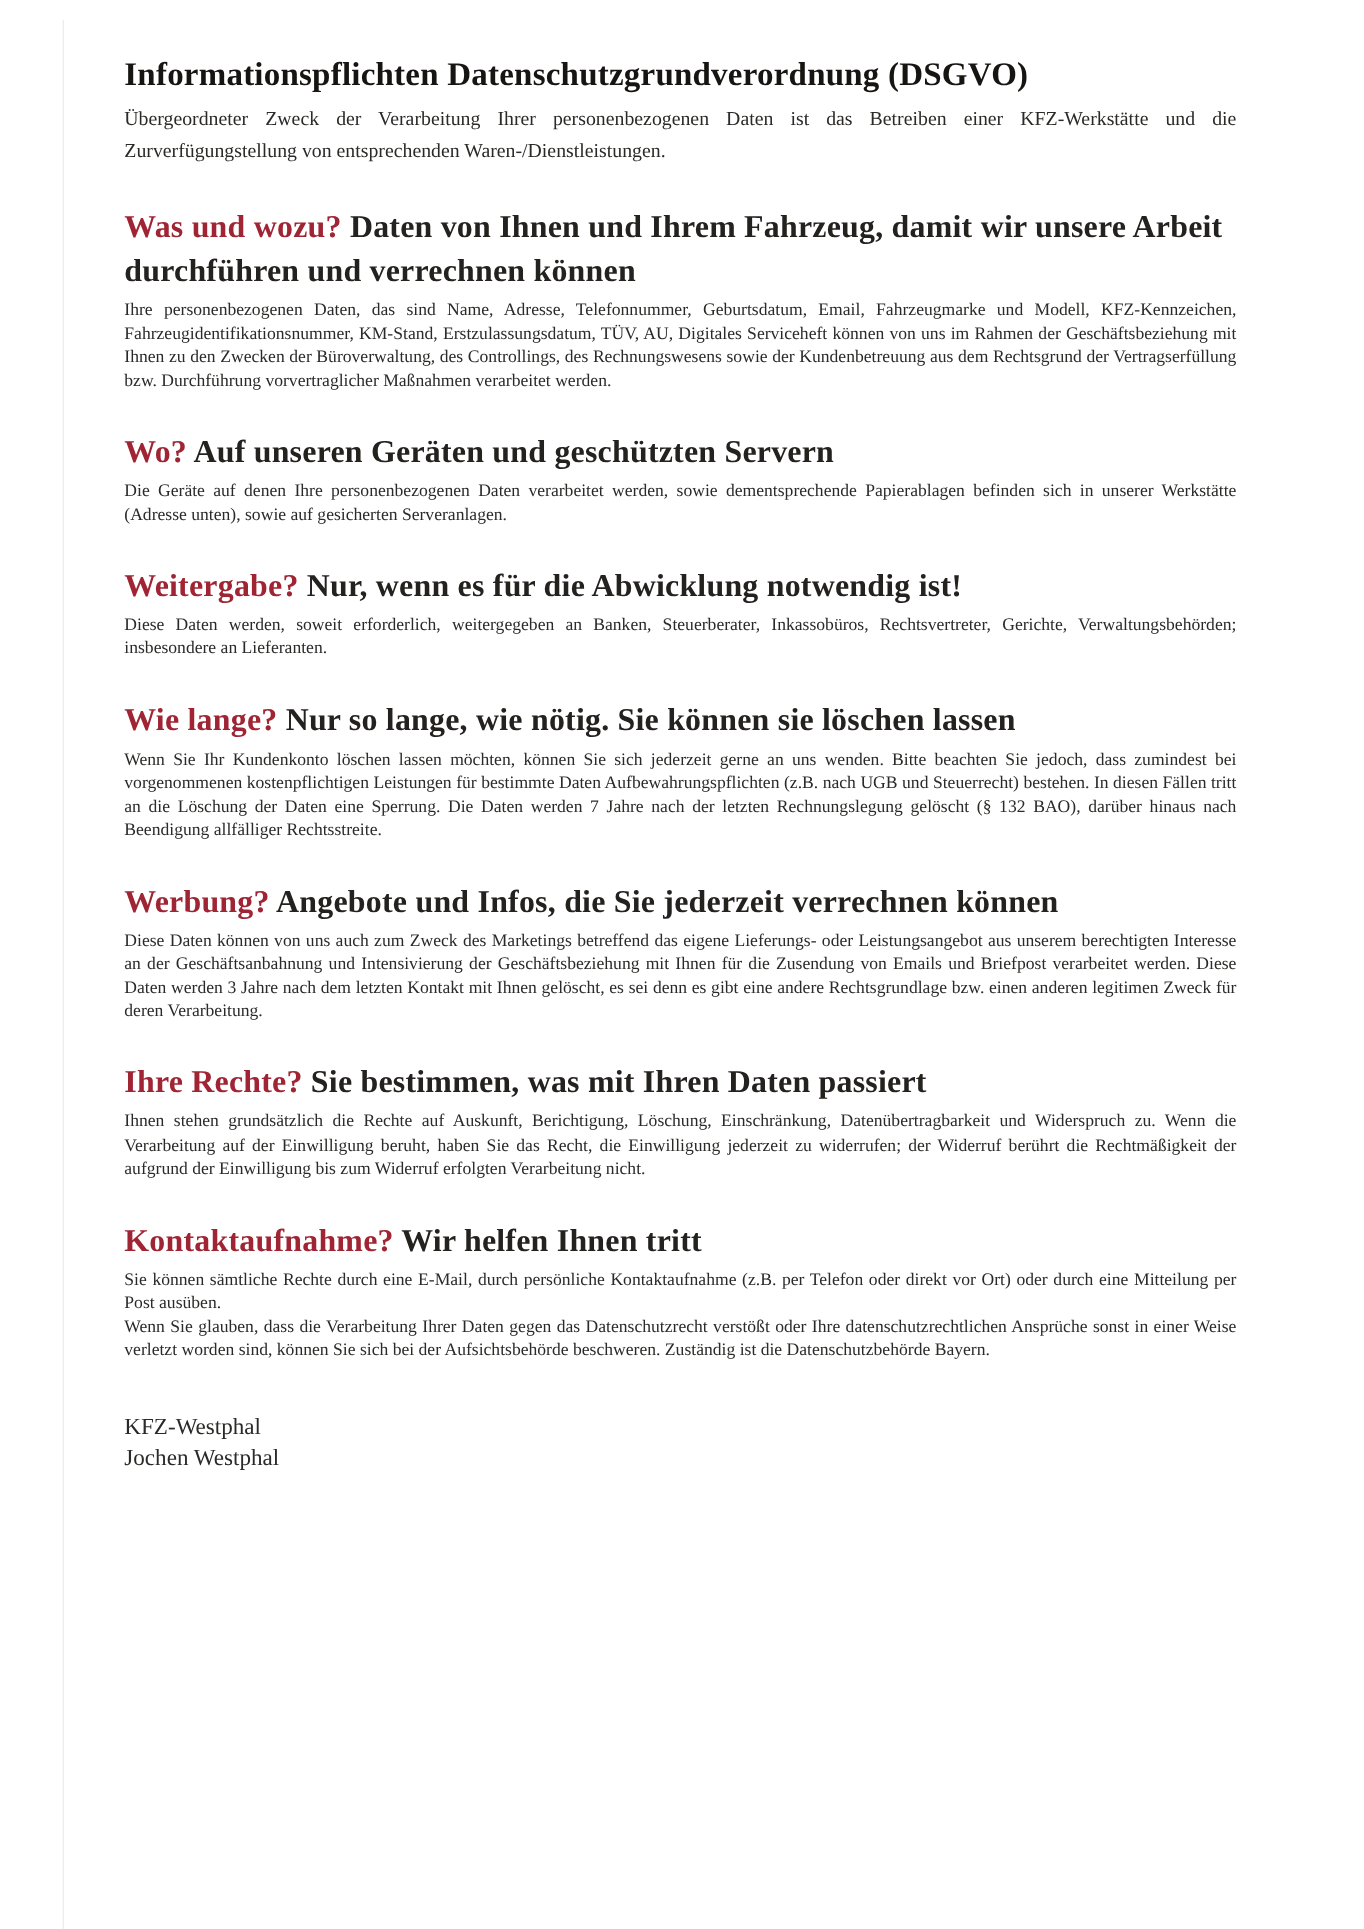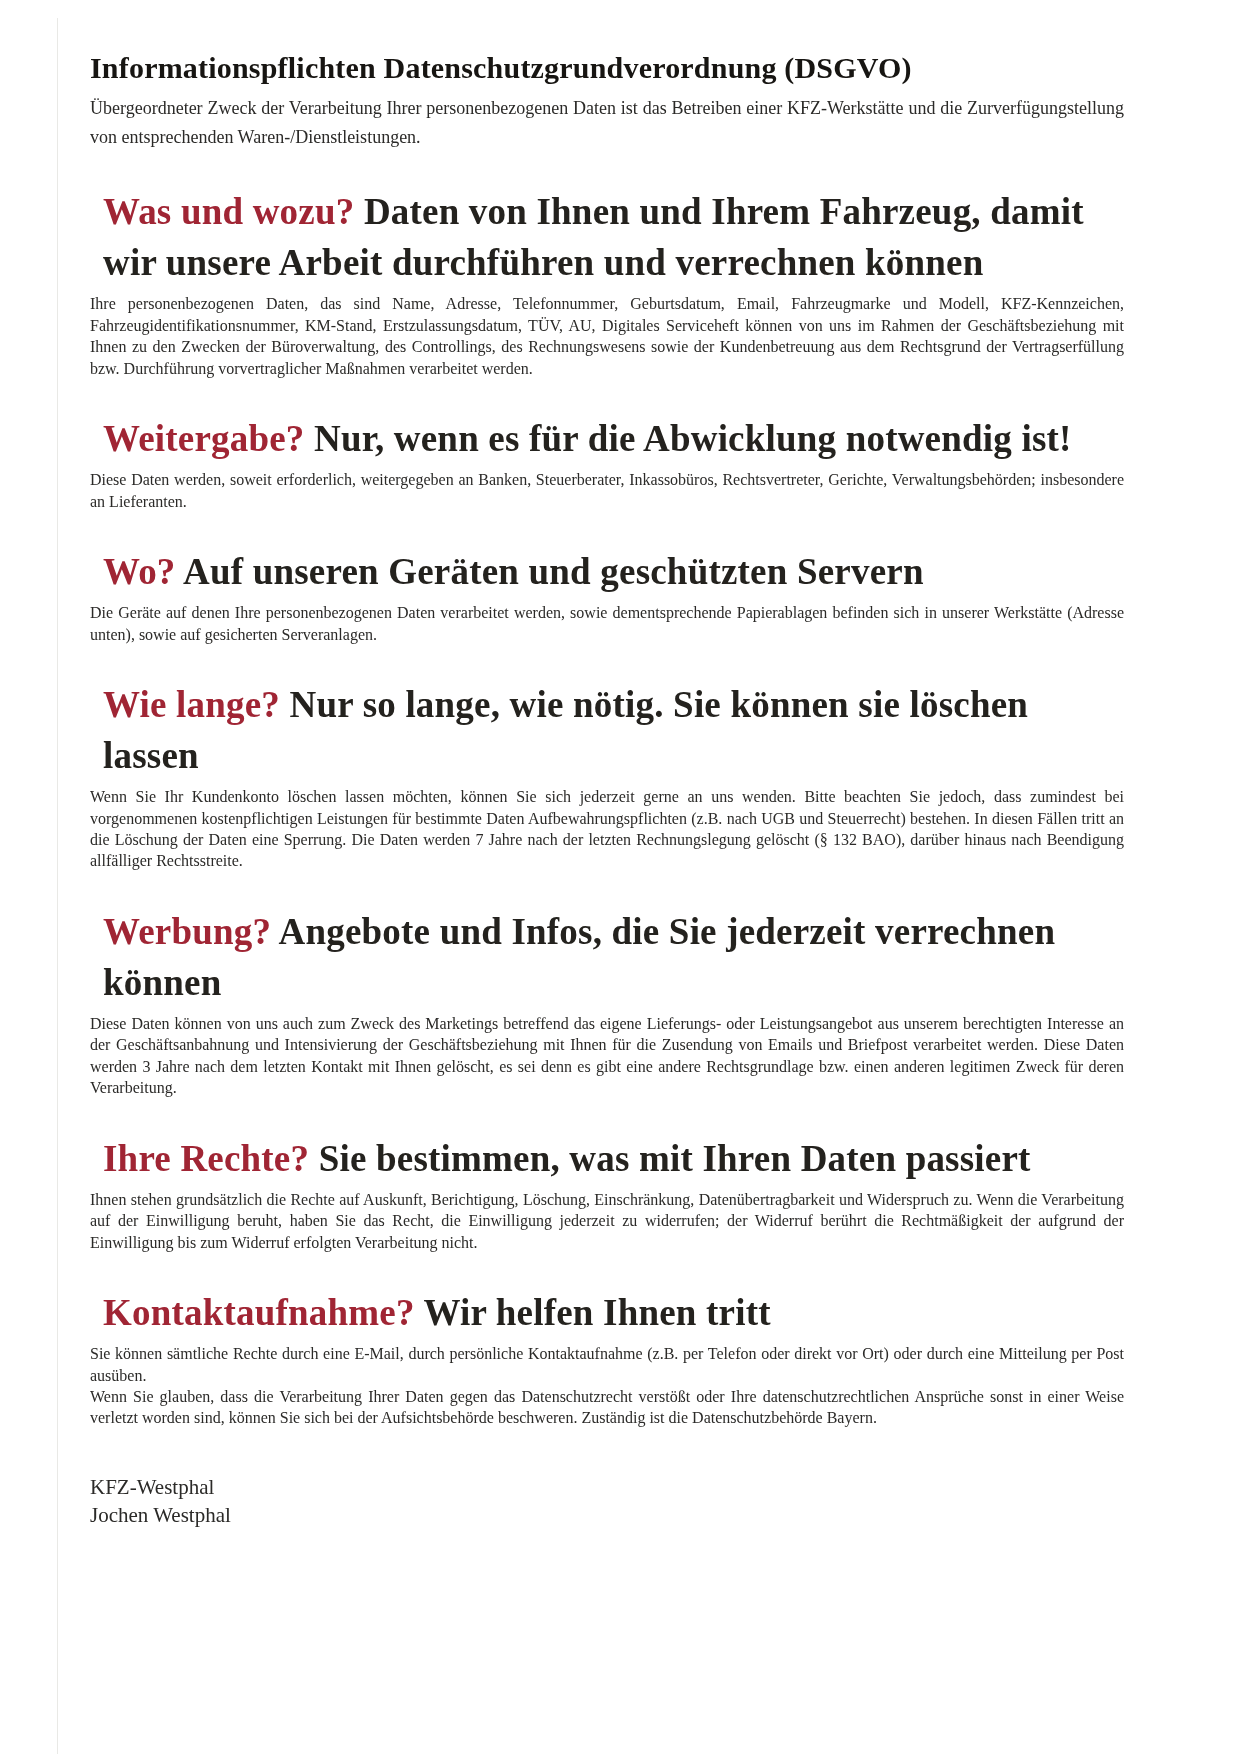--- a/index.html
+++ b/index.html
@@ -18,21 +18,21 @@
   .scan-edge {
     position: absolute;
     left: 57px;
     top: 18px;
     bottom: 0;
     width: 1px;
     background: #e9e9e6;
   }
   .page {
     position: relative;
-    padding: 50px 116px 40px 90px;
+    padding: 50px 116px 40px 113px;
     box-sizing: border-box;
     width: 1240px;
     height: 1754px;
   }
   h1.doc-title {
     margin: 0 0 8px 0;
     font-size: 30px;
     line-height: 1.2;
     font-weight: bold;
     color: #171512;
@@ -40,22 +40,22 @@
   }
   p.intro {
     margin: 0;
     font-size: 18px;
     line-height: 1.62;
     text-align: justify;
     color: #2b2a28;
   }
   section.sec { margin: 0; }
   h2.sec-heading {
-    margin: 34px 0 5px 13px;
-    font-size: 37px;
+    margin: 34px 0 5px 0;
+    font-size: 29px;
     line-height: 1.38;
     font-weight: bold;
     color: #24221e;
     letter-spacing: 0.2px;
   }
   h2.sec-heading .q {
     color: #a02534;
   }
   p.sec-body {
     margin: 0;
@@ -88,27 +88,27 @@
     <h1 class="doc-title">Informationspflichten Datenschutzgrundverordnung (DSGVO)</h1>
     <p class="intro">Übergeordneter Zweck der Verarbeitung Ihrer personenbezogenen Daten ist das Betreiben einer KFZ-Werkstätte und die Zurverfügungstellung von entsprechenden Waren-/Dienstleistungen.</p>
   </header>
 
   <section class="sec">
     <h2 class="sec-heading"><span class="q">Was und wozu?</span> <span class="h">Daten von Ihnen und Ihrem Fahrzeug, damit wir unsere Arbeit durchführen und verrechnen können</span></h2>
     <p class="sec-body">Ihre personenbezogenen Daten, das sind Name, Adresse, Telefonnummer, Geburtsdatum, Email, Fahrzeugmarke und Modell, KFZ-Kennzeichen, Fahrzeugidentifikationsnummer, KM-Stand, Erstzulassungsdatum, TÜV, AU, Digitales Serviceheft können von uns im Rahmen der Geschäftsbeziehung mit Ihnen zu den Zwecken der Büroverwaltung, des Controllings, des Rechnungswesens sowie der Kundenbetreuung aus dem Rechtsgrund der Vertragserfüllung bzw. Durchführung vorvertraglicher Maßnahmen verarbeitet werden.</p>
   </section>
 
   <section class="sec">
-    <h2 class="sec-heading"><span class="q">Weitergabe?</span> <span class="h">Nur, wenn es für die Abwicklung notwendig ist!</span></h2>
-    <p class="sec-body">Diese Daten werden, soweit erforderlich, weitergegeben an Banken, Steuerberater, Inkassobüros, Rechtsvertreter, Gerichte, Verwaltungsbehörden; insbesondere an Lieferanten.</p>
+    <h2 class="sec-heading"><span class="q">Wo?</span> <span class="h">Auf unseren Geräten und geschützten Servern</span></h2>
+    <p class="sec-body">Die Geräte auf denen Ihre personenbezogenen Daten verarbeitet werden, sowie dementsprechende Papierablagen befinden sich in unserer Werkstätte (Adresse unten), sowie auf gesicherten Serveranlagen.</p>
   </section>
 
   <section class="sec">
-    <h2 class="sec-heading"><span class="q">Wo?</span> <span class="h">Auf unseren Geräten und geschützten Servern</span></h2>
-    <p class="sec-body">Die Geräte auf denen Ihre personenbezogenen Daten verarbeitet werden, sowie dementsprechende Papierablagen befinden sich in unserer Werkstätte (Adresse unten), sowie auf gesicherten Serveranlagen.</p>
+    <h2 class="sec-heading"><span class="q">Weitergabe?</span> <span class="h">Nur, wenn es für die Abwicklung notwendig ist!</span></h2>
+    <p class="sec-body">Diese Daten werden, soweit erforderlich, weitergegeben an Banken, Steuerberater, Inkassobüros, Rechtsvertreter, Gerichte, Verwaltungsbehörden; insbesondere an Lieferanten.</p>
   </section>
 
   <section class="sec">
     <h2 class="sec-heading"><span class="q">Wie lange?</span> <span class="h">Nur so lange, wie nötig. Sie können sie löschen lassen</span></h2>
     <p class="sec-body">Wenn Sie Ihr Kundenkonto löschen lassen möchten, können Sie sich jederzeit gerne an uns wenden. Bitte beachten Sie jedoch, dass zumindest bei vorgenommenen kostenpflichtigen Leistungen für bestimmte Daten Aufbewahrungspflichten (z.B. nach UGB und Steuerrecht) bestehen. In diesen Fällen tritt an die Löschung der Daten eine Sperrung. Die Daten werden 7 Jahre nach der letzten Rechnungslegung gelöscht (§ 132 BAO), darüber hinaus nach Beendigung allfälliger Rechtsstreite.</p>
   </section>
 
   <section class="sec">
     <h2 class="sec-heading"><span class="q">Werbung?</span> <span class="h">Angebote und Infos, die Sie jederzeit verrechnen können</span></h2>
     <p class="sec-body">Diese Daten können von uns auch zum Zweck des Marketings betreffend das eigene Lieferungs- oder Leistungsangebot aus unserem berechtigten Interesse an der Geschäftsanbahnung und Intensivierung der Geschäftsbeziehung mit Ihnen für die Zusendung von Emails und Briefpost verarbeitet werden. Diese Daten werden 3 Jahre nach dem letzten Kontakt mit Ihnen gelöscht, es sei denn es gibt eine andere Rechtsgrundlage bzw. einen anderen legitimen Zweck für deren Verarbeitung.</p>

